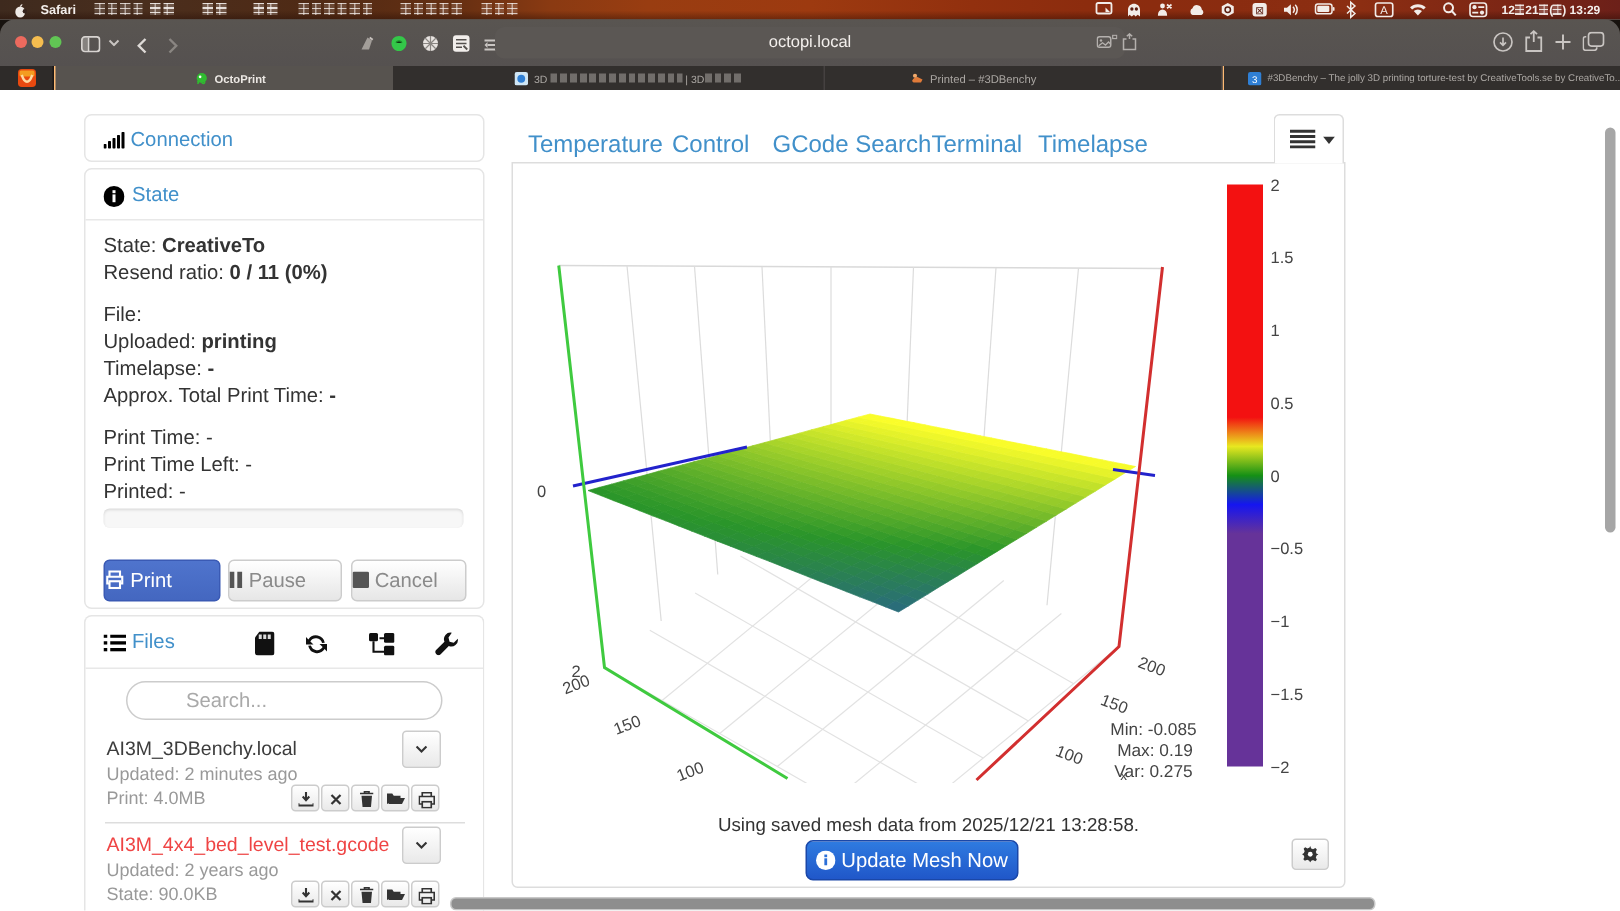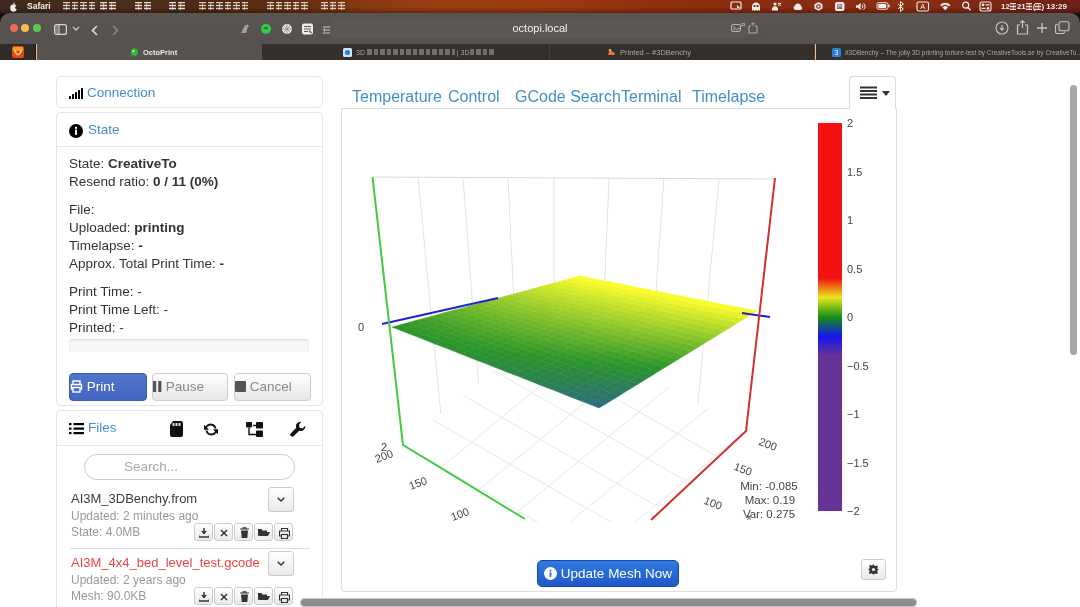--- a/index.html
+++ b/index.html
@@ -308,28 +308,28 @@
         <rect x="10" y="8.5" width="7" height="6.5" rx="1" fill="#111"></rect>
         <path d="M3 5.5v7h7M10 3.5H7" fill="none" stroke="#111" stroke-width="1.4"></path>
       </svg>
     <svg class="abs" style="left:233px;top:10px" width="16" height="16" viewBox="0 0 16 16">
         <path d="M11.2 0.8a4.4 4.4 0 00-4.9 6L0.9 12.2a1.8 1.8 0 102.9 2.9l5.4-5.4a4.4 4.4 0 006-4.9L12.5 7.5 9.7 6.8 9 4z" fill="#111"></path>
       </svg>
     <div class="abs" style="left:0;top:34px;width:100%;border-top:1px solid #e8e8e8;"></div>
     <div class="abs" style="left:27px;top:43px;width:209px;height:24px;border:1px solid #ccc;border-radius:13px;background:#fff;"></div>
     <div class="abs" style="left:43px;top:48px;font-size:13.5px;color:#a9a9a9;margin-left:24px;">Search...</div>
 
-    <div class="abs" style="left:14px;top:80px;font-size:13px;color:#3c3c3c;">AI3M_3DBenchy.from</div>
+    <div class="abs" style="left:14px;top:80px;font-size:13px;color:#3c3c3c;">AI3M_3DBenchy.local</div>
     <div class="abs" style="left:211px;top:76px;width:24px;height:23px;border:1px solid #ccc;border-radius:3px;background:linear-gradient(#fff,#e9e9e9);">
         <svg style="position:absolute;left:8px;top:9px" width="8" height="5" viewBox="0 0 8 5">
           <path d="M0.7 0.7L4 4 7.3 0.7" fill="none" stroke="#333" stroke-width="1.4"></path>
         </svg>
       </div>
     <div class="abs gray" style="left:14px;top:98px;font-size:12px;">Updated: 2 minutes ago</div>
-    <div class="abs gray" style="left:14px;top:114px;font-size:12px;">State: 4.0MB</div>
+    <div class="abs gray" style="left:14px;top:114px;font-size:12px;">Print: 4.0MB</div>
     <div class="abs" style="left:137px;top:112px;">
       <span class="sbtn" style="left:0;">
           <svg style="position:absolute;left:4px;top:4px" width="10" height="10" viewBox="0 0 10 10">
             <path d="M5 0v5M2.8 3L5 5.4 7.2 3" stroke="#333" stroke-width="1.4" fill="none"></path>
             <path d="M0 7.5V9h10V7.5" stroke="#333" stroke-width="1.3" fill="none"></path>
           </svg>
         </span>
       <span class="sbtn" style="left:20px;">
           <svg style="position:absolute;left:5px;top:5px" width="8" height="8" viewBox="0 0 8 8">
             <path d="M1 1l6 6M7 1L1 7" stroke="#333" stroke-width="1.5"></path>
@@ -356,21 +356,21 @@
     </div>
     <div class="abs" style="left:13px;top:137px;width:240px;border-top:1px solid #ddd;"></div>
 
     <div class="abs" style="left:14px;top:144px;font-size:13px;color:#ef4444;">AI3M_4x4_bed_level_test.gcode</div>
     <div class="abs" style="left:211px;top:140px;width:24px;height:23px;border:1px solid #ccc;border-radius:3px;background:linear-gradient(#fff,#e9e9e9);">
         <svg style="position:absolute;left:8px;top:9px" width="8" height="5" viewBox="0 0 8 5">
           <path d="M0.7 0.7L4 4 7.3 0.7" fill="none" stroke="#333" stroke-width="1.4"></path>
         </svg>
       </div>
     <div class="abs gray" style="left:14px;top:162px;font-size:12px;">Updated: 2 years ago</div>
-    <div class="abs gray" style="left:14px;top:178px;font-size:12px;">Mesh: 90.0KB</div>
+    <div class="abs gray" style="left:14px;top:178px;font-size:12px;">State: 90.0KB</div>
     <div class="abs" style="left:137px;top:176px;">
       <span class="sbtn" style="left:0;">
           <svg style="position:absolute;left:4px;top:4px" width="10" height="10" viewBox="0 0 10 10">
             <path d="M5 0v5M2.8 3L5 5.4 7.2 3" stroke="#333" stroke-width="1.4" fill="none"></path>
             <path d="M0 7.5V9h10V7.5" stroke="#333" stroke-width="1.3" fill="none"></path>
           </svg>
         </span>
       <span class="sbtn" style="left:20px;">
           <svg style="position:absolute;left:5px;top:5px" width="8" height="8" viewBox="0 0 8 8">
             <path d="M1 1l6 6M7 1L1 7" stroke="#333" stroke-width="1.5"></path>
@@ -1082,20 +1082,21 @@
           <text x="505" y="66.5">1.5</text>
           <text x="505" y="115">1</text>
         <text x="505" y="163.5">0.5</text>
           <text x="505" y="212">0</text>
           <text x="505" y="260.5">−0.5</text>
         <text x="505" y="309">−1</text>
           <text x="505" y="357.5">−1.5</text>
           <text x="505" y="406">−2</text>
       </g>
     </svg>
+    <div class="abs" style="left:0;top:434px;width:100%;text-align:center;font-size:12.5px;color:#333;">Using saved mesh data from 2025/12/21 13:28:58.</div>
     <div class="abs" style="left:195px;top:451px;width:142px;height:27px;border-radius:5px;background:linear-gradient(#2f7be0,#2057c9);border:1px solid #1a47a8;box-sizing:border-box;color:#fff;text-align:center;font-size:13.5px;line-height:25px;">
       <svg style="vertical-align:-2px" width="13" height="13" viewBox="0 0 14 14">
           <circle cx="7" cy="7" r="7" fill="#fff"></circle>
           <rect x="6" y="5.6" width="2" height="5" fill="#2b6fd8"></rect>
           <rect x="6" y="2.9" width="2" height="1.9" fill="#2b6fd8"></rect>
         </svg>
       Update Mesh Now</div>
     <div class="abs" style="left:519px;top:450px;width:25px;height:21px;border:1px solid #ccc;border-radius:3px;background:linear-gradient(#fff,#e9e9e9);box-sizing:border-box;">
       <svg style="position:absolute;left:6px;top:4px" width="11" height="11" viewBox="0 0 11 11">
           <path d="M5.5 0l0.6 1.6a4 4 0 011.2 0.5l1.6-0.7 1 1-0.7 1.6a4 4 0 010.5 1.2L11 5.5l-1.3 0.8a4 4 0 01-0.5 1.2l0.7 1.6-1 1-1.6-0.7a4 4 0 01-1.2 0.5L5.5 11l-0.8-1.3a4 4 0 01-1.2-0.5l-1.6 0.7-1-1 0.7-1.6a4 4 0 01-0.5-1.2L0 5.5l1.3-0.8a4 4 0 01.5-1.2l-0.7-1.6 1-1 1.6 0.7a4 4 0 011.2-0.5z" fill="#333"></path>

